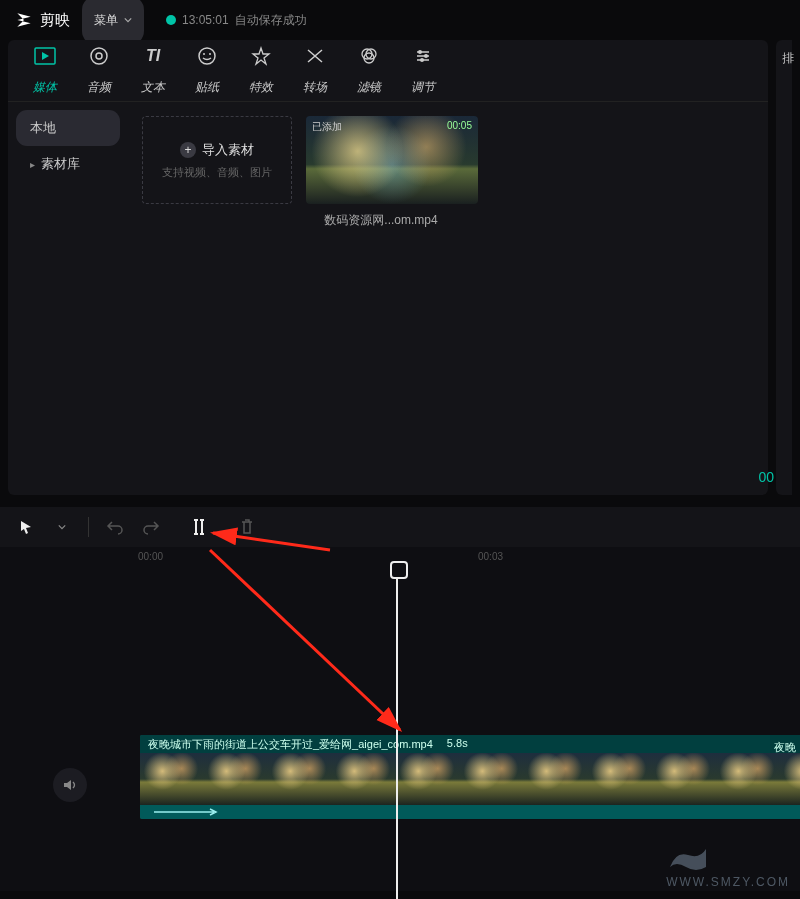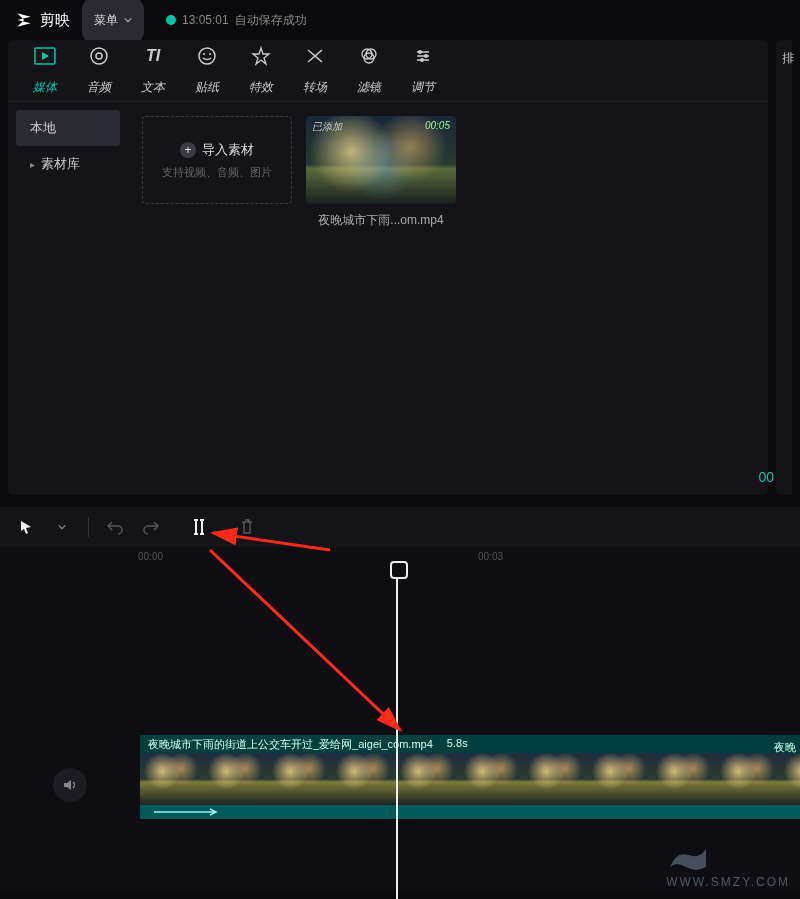--- a/index.html
+++ b/index.html
@@ -79,50 +79,49 @@
 .sidebar { width: 120px; padding: 8px;}
 .side-item {
   height: 36px;
   display: flex; align-items: center;
   padding: 0 14px;
   font-size: 13px;
   color: #ccc;
   border-radius: 4px;
   cursor: pointer;
 }
-.side-item.active { background: #2a2a32; }
+.side-item.active { background: #2a2a32; border-radius: 11px; }
 .side-arrow { margin-right: 6px; font-size: 10px; color: #888;}
 .content { flex: 1; padding: 14px; display: flex; gap: 14px; align-items: flex-start;}
 .import-card {
   width: 150px; height: 88px;
   border: 1px dashed #3a3a42;
   border-radius: 4px;
   display: flex; flex-direction: column;
   align-items: center; justify-content: center;
   gap: 6px; cursor: pointer;
 }
 .import-row { display: flex; align-items: center; gap: 6px; font-size: 13px; color: #ddd;}
 .plus-circle {
   width: 16px; height: 16px; border-radius: 50%;
   background: #3a3a42; color: #ddd;
   display: flex; align-items: center; justify-content: center; font-size: 12px;
 }
 .import-sub { font-size: 11px; color: #666;}
 .clip-card { width: 150px; }
 .clip-thumb {
-  width: 150px; height: 88px;
+  width: 172px; height: 88px;
   border-radius: 4px;
   position: relative;
   overflow: hidden;
   background:
     radial-gradient(circle at 30% 40%, rgba(255,230,150,0.7) 0, transparent 35%),
     radial-gradient(circle at 70% 35%, rgba(255,200,120,0.5) 0, transparent 30%),
     radial-gradient(circle at 50% 55%, rgba(120,200,255,0.35) 0, transparent 40%),
     linear-gradient(#1a2838 0%, #283a2e 55%, #5a6a3a 60%, #1a2020 100%);
-  font-style: italic;
 }
 .clip-badge-l { position: absolute; top: 4px; left: 6px; font-size: 10px; color: #ccc;}
 .clip-badge-r { position: absolute; top: 4px; right: 6px; font-size: 10px; color: #9f9;}
 .clip-label { font-size: 12px; color: #aaa; text-align: center; margin-top: 8px; white-space: nowrap; overflow: hidden; text-overflow: ellipsis;}
 
 .timeline-tools {
   margin-top: 12px;
   height: 40px;
   background: #141418;
   display: flex; align-items: center;
@@ -360,21 +359,21 @@
             <span class="plus-circle">+</span>
             <span>导入素材</span>
           </div>
           <div class="import-sub">支持视频、音频、图片</div>
         </div>
         <div class="clip-card">
           <div class="clip-thumb">
             <span class="clip-badge-l">已添加</span>
             <span class="clip-badge-r">00:05</span>
           </div>
-          <div class="clip-label">夜晚城市下雨...om.mp4</div>
+          <div class="clip-label">数码资源网...om.mp4</div>
         </div>
       </div>
     </div>
   </div>
 
   <div class="right-panel-sliver">
     <span class="right-sliver-txt">排</span>
     <span class="right-sliver-time">00</span>
   </div>
 </div>

